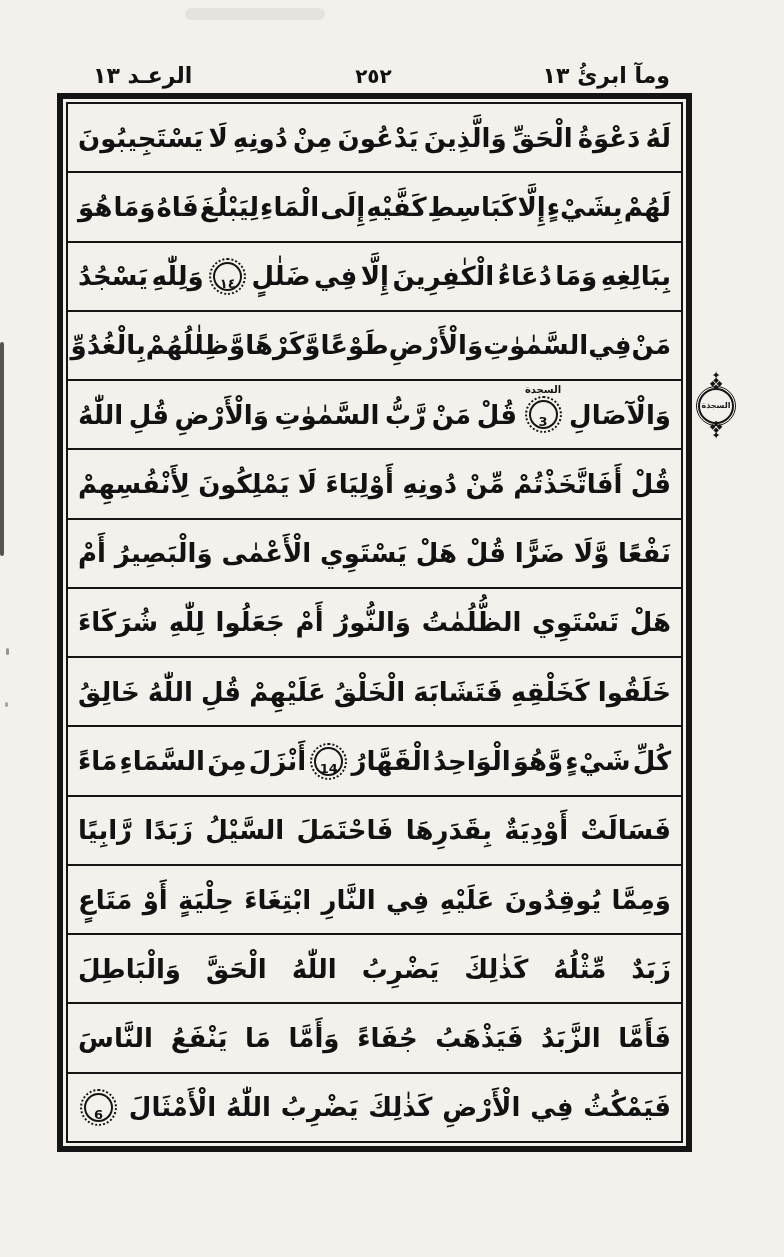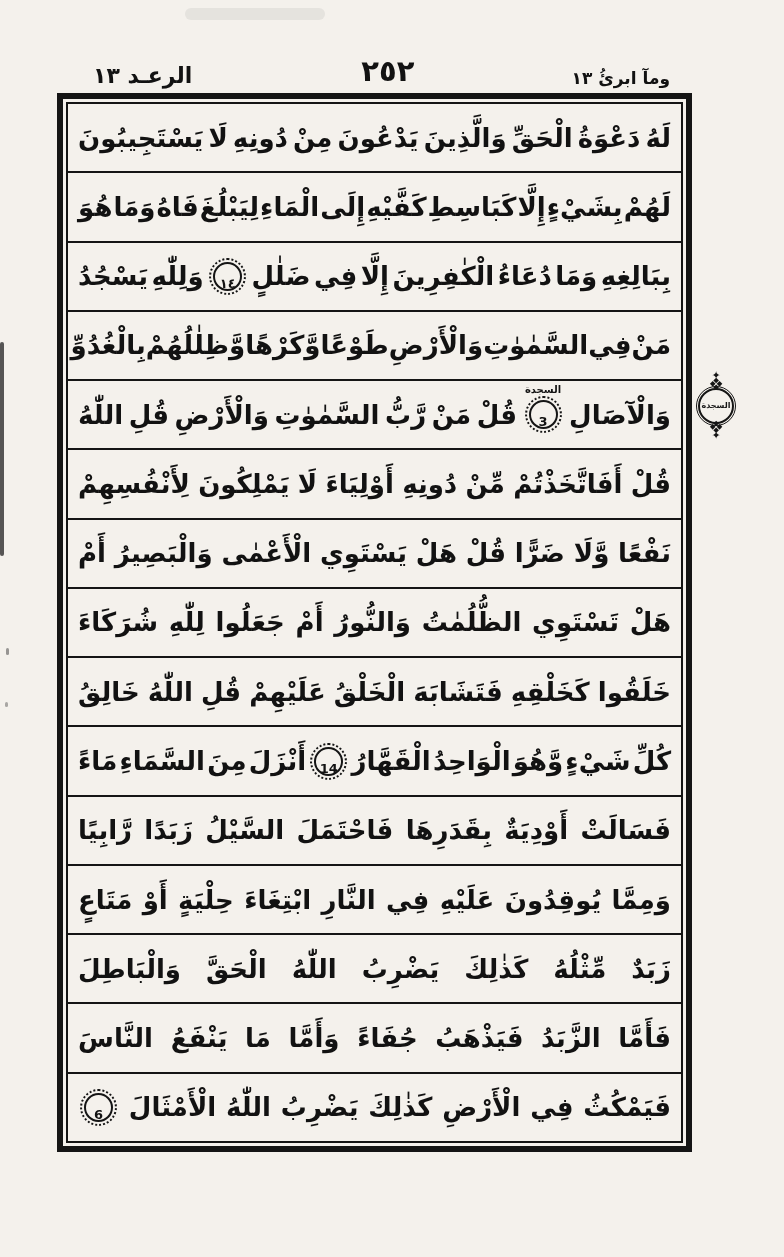--- a/index.html
+++ b/index.html
@@ -13,22 +13,22 @@
   }
   .page { position:absolute; inset:0;padding-left:40px; }
 
   
   .page-header {
     position:absolute; left:57px; top:46px; width:635px; height:42px;
     display:flex; justify-content:space-between; align-items:flex-end;
     direction:ltr; font-weight:bold;
   }
   .hdr-surah { font-size:22px; padding-left:36px; }
-  .hdr-page  { font-size:29px; transform:translateX(6px);text-align:right; }
-  .hdr-juz   { font-size:17px; padding-right:22px; }
+  .hdr-page  { font-size:20px; transform:translateX(6px);text-align:right; }
+  .hdr-juz   { font-size:22px; padding-right:22px; }
 
   
   .frame {
     position:absolute; left:57px; top:93px; width:635px; height:1059px;
     border:6px solid #151515; padding:3px; background:#f4f1ec;
   }
   .frame-inner {
     width:100%; height:100%;
     border:2px solid #151515;
     display:flex; flex-direction:column;

